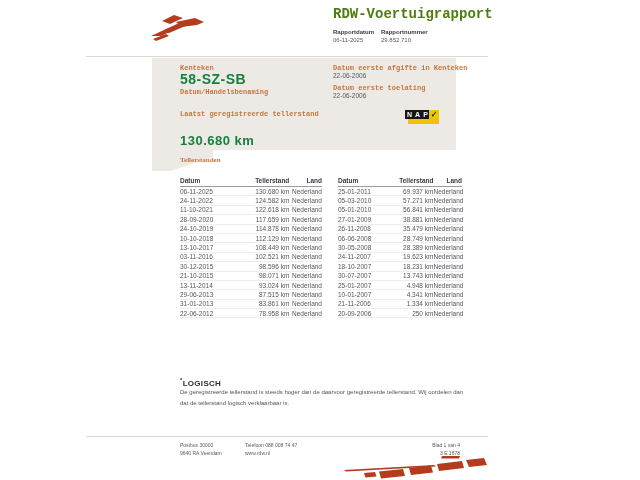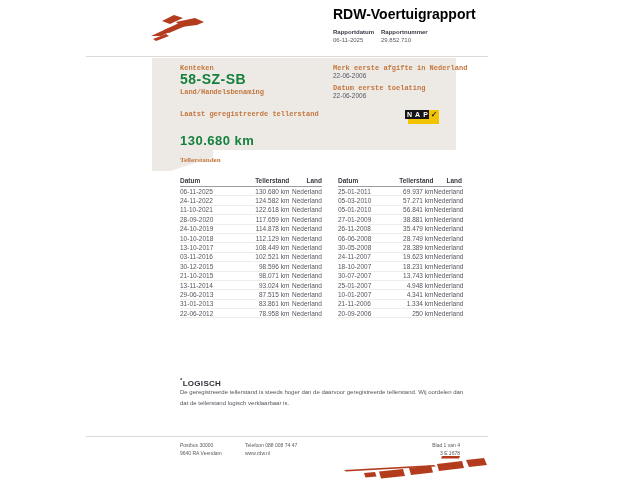--- a/index.html
+++ b/index.html
@@ -6,22 +6,22 @@
   html,body { background:#fff; }
   .page {
     position:relative; width:640px; height:480px; background:#ffffff;
     font-family:"Liberation Sans", sans-serif; overflow:hidden;
   }
   .abs { position:absolute; }
 
   
   .rdw-wordmark { font-family:"Liberation Serif", serif; font-weight:bold;
     font-size:23px; color:#3f3f49; letter-spacing:1px; }
-  .report-title { font-family:Liberation Sans, sans-serif; font-weight:bold;
-    font-size:14px; color:#000000; }
+  .report-title { font-family:Liberation Mono, monospace; font-weight:bold;
+    font-size:14px; color:#4d7c0f; }
   .meta-label { font-size:6px; font-weight:bold; color:#3a3a46; }
   .meta-value { font-size:6px; color:#5a5a62; }
 
   .hr { position:absolute; left:86px; width:402px; height:1px; background:#ddd9d4; }
 
   
   .panel { position:absolute; left:152px; top:58px; width:304px; height:92px; background:#edeae6; }
   .panel-tab { position:absolute; left:152px; top:150px; width:61px; height:21px; background:#edeae6;
     clip-path:polygon(0 0,100% 0,100% 35%,30% 100%,0 100%); }
   .olabel { font-family:Liberation Mono, monospace; font-weight:bold; font-size:7px; color:#c4763d; }
@@ -81,25 +81,25 @@
   <div class="abs meta-label" style="left:381px; top:29px;">Rapportnummer</div>
   <div class="abs meta-value" style="left:381px; top:37px;">29.852.710</div>
 
   <div class="hr" style="top:56px;"></div>
 
   <div class="panel"></div>
   <div class="panel-tab"></div>
 
   <div class="abs olabel" style="left:180px; top:64px;">Kenteken</div>
   <div class="abs bigval" style="left:180px; top:71px; font-size:14px;">58-SZ-SB</div>
-  <div class="abs olabel" style="left:180px; top:88px;">Land/Handelsbenaming</div>
+  <div class="abs olabel" style="left:180px; top:88px;">Datum/Handelsbenaming</div>
   <div class="abs olabel" style="left:180px; top:110px;">Laatst geregistreerde tellerstand</div>
   <div class="abs bigval" style="left:180px; top:133px; font-size:13px;">130.680 km</div>
 
-  <div class="abs olabel" style="left:333px; top:64px;">Merk eerste afgifte in Nederland</div>
+  <div class="abs olabel" style="left:333px; top:64px;">Datum eerste afgifte in Kenteken</div>
   <div class="abs smallval" style="left:333px; top:72px;">22-06-2006</div>
   <div class="abs olabel" style="left:333px; top:84px;">Datum eerste toelating</div>
   <div class="abs smallval" style="left:333px; top:92px;">22-06-2006</div>
 
 
   <div class="nap">
     <div class="nap-shadow"></div>
     <div id="nap-tiles">
         <div class="nap-tile" style="left: 0px;">N</div>
         <div class="nap-tile" style="left: 8px;">A</div>

